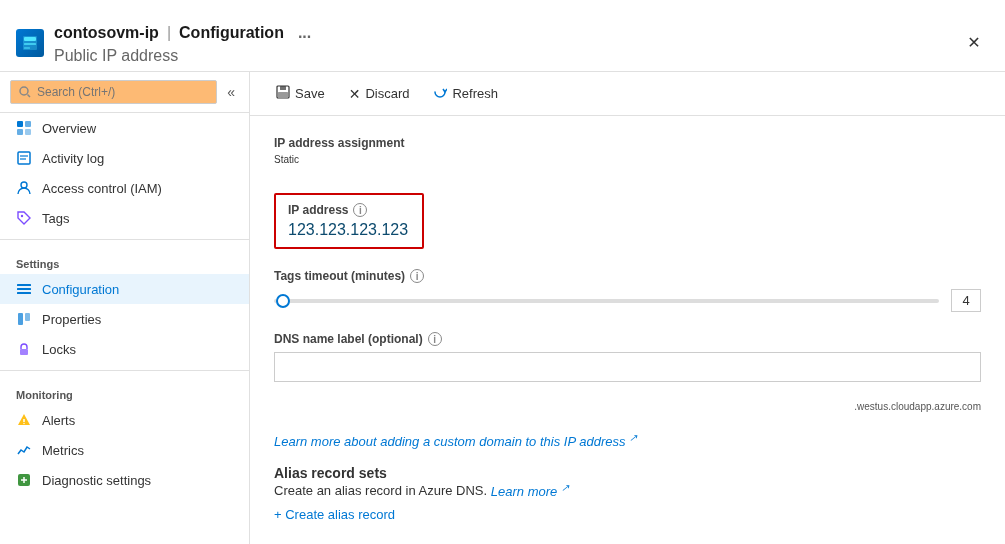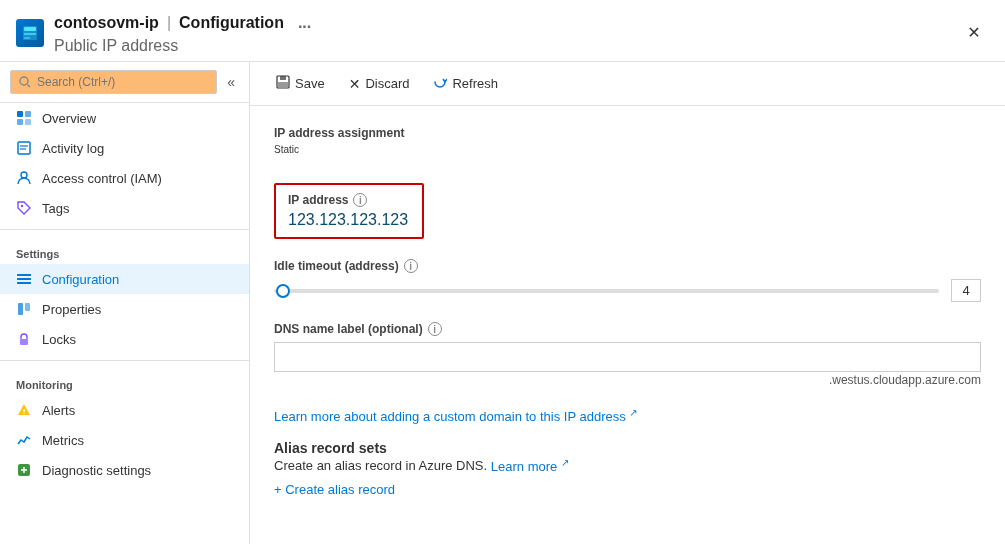--- a/index.html
+++ b/index.html
@@ -12,21 +12,21 @@
       height: 544px;
       overflow: hidden;
       display: flex;
       flex-direction: column;
     }
 
     
     .title-bar {
       display: flex;
       align-items: center;
-      padding: 10px 16px 6px 16px;
+      padding: 20px 16px 6px 16px;
       border-bottom: 1px solid #e0e0e0;
       background: #fff;
       min-height: 56px;
     }
     .title-bar-icon {
       width: 28px;
       height: 28px;
       margin-right: 10px;
       background: linear-gradient(135deg, #0078d4 0%, #005a9e 100%);
       border-radius: 3px;
@@ -277,24 +277,24 @@
     }
     .dns-input input {
       flex: 1;
       border: 1px solid #ccc;
       padding: 6px 8px;
       font-size: 13px;
       outline: none;
       height: 30px;
     }
     .dns-suffix {
-      font-size: 12px;
+      font-size: 10px;
       color: #555;
       text-align: right;
-      margin-top: 1px;
+      margin-top: 19px;
     }
 
     
     .info-icon {
       display: inline-flex;
       align-items: center;
       justify-content: center;
       width: 14px;
       height: 14px;
       border-radius: 50%;
@@ -304,20 +304,21 @@
       cursor: pointer;
       font-style: normal;
     }
 
     
     .link {
       color: #0078d4;
       text-decoration: none;
       cursor: pointer;
       font-size: 13px;
+      font-style: italic;
     }
     .external-icon {
       font-size: 10px;
       vertical-align: super;
     }
 
     
     .alias-section {
       margin-top: 16px;
     }
@@ -545,21 +546,21 @@
         <div class="field-label">
           <span>IP address</span>
           <span class="info-icon">i</span>
         </div>
         <div class="ip-address-value">123.123.123.123</div>
       </div>
 
       
       <div class="form-section" style="margin-top: 20px;">
         <div class="field-label">
-          <span>Idle timeout (address)</span>
+          <span>Tags timeout (minutes)</span>
           <span class="info-icon">i</span>
         </div>
         <div class="slider-container">
           <div class="slider-track">
             <div class="slider-thumb"></div>
           </div>
           <div class="slider-value-box">4</div>
         </div>
       </div>
 

